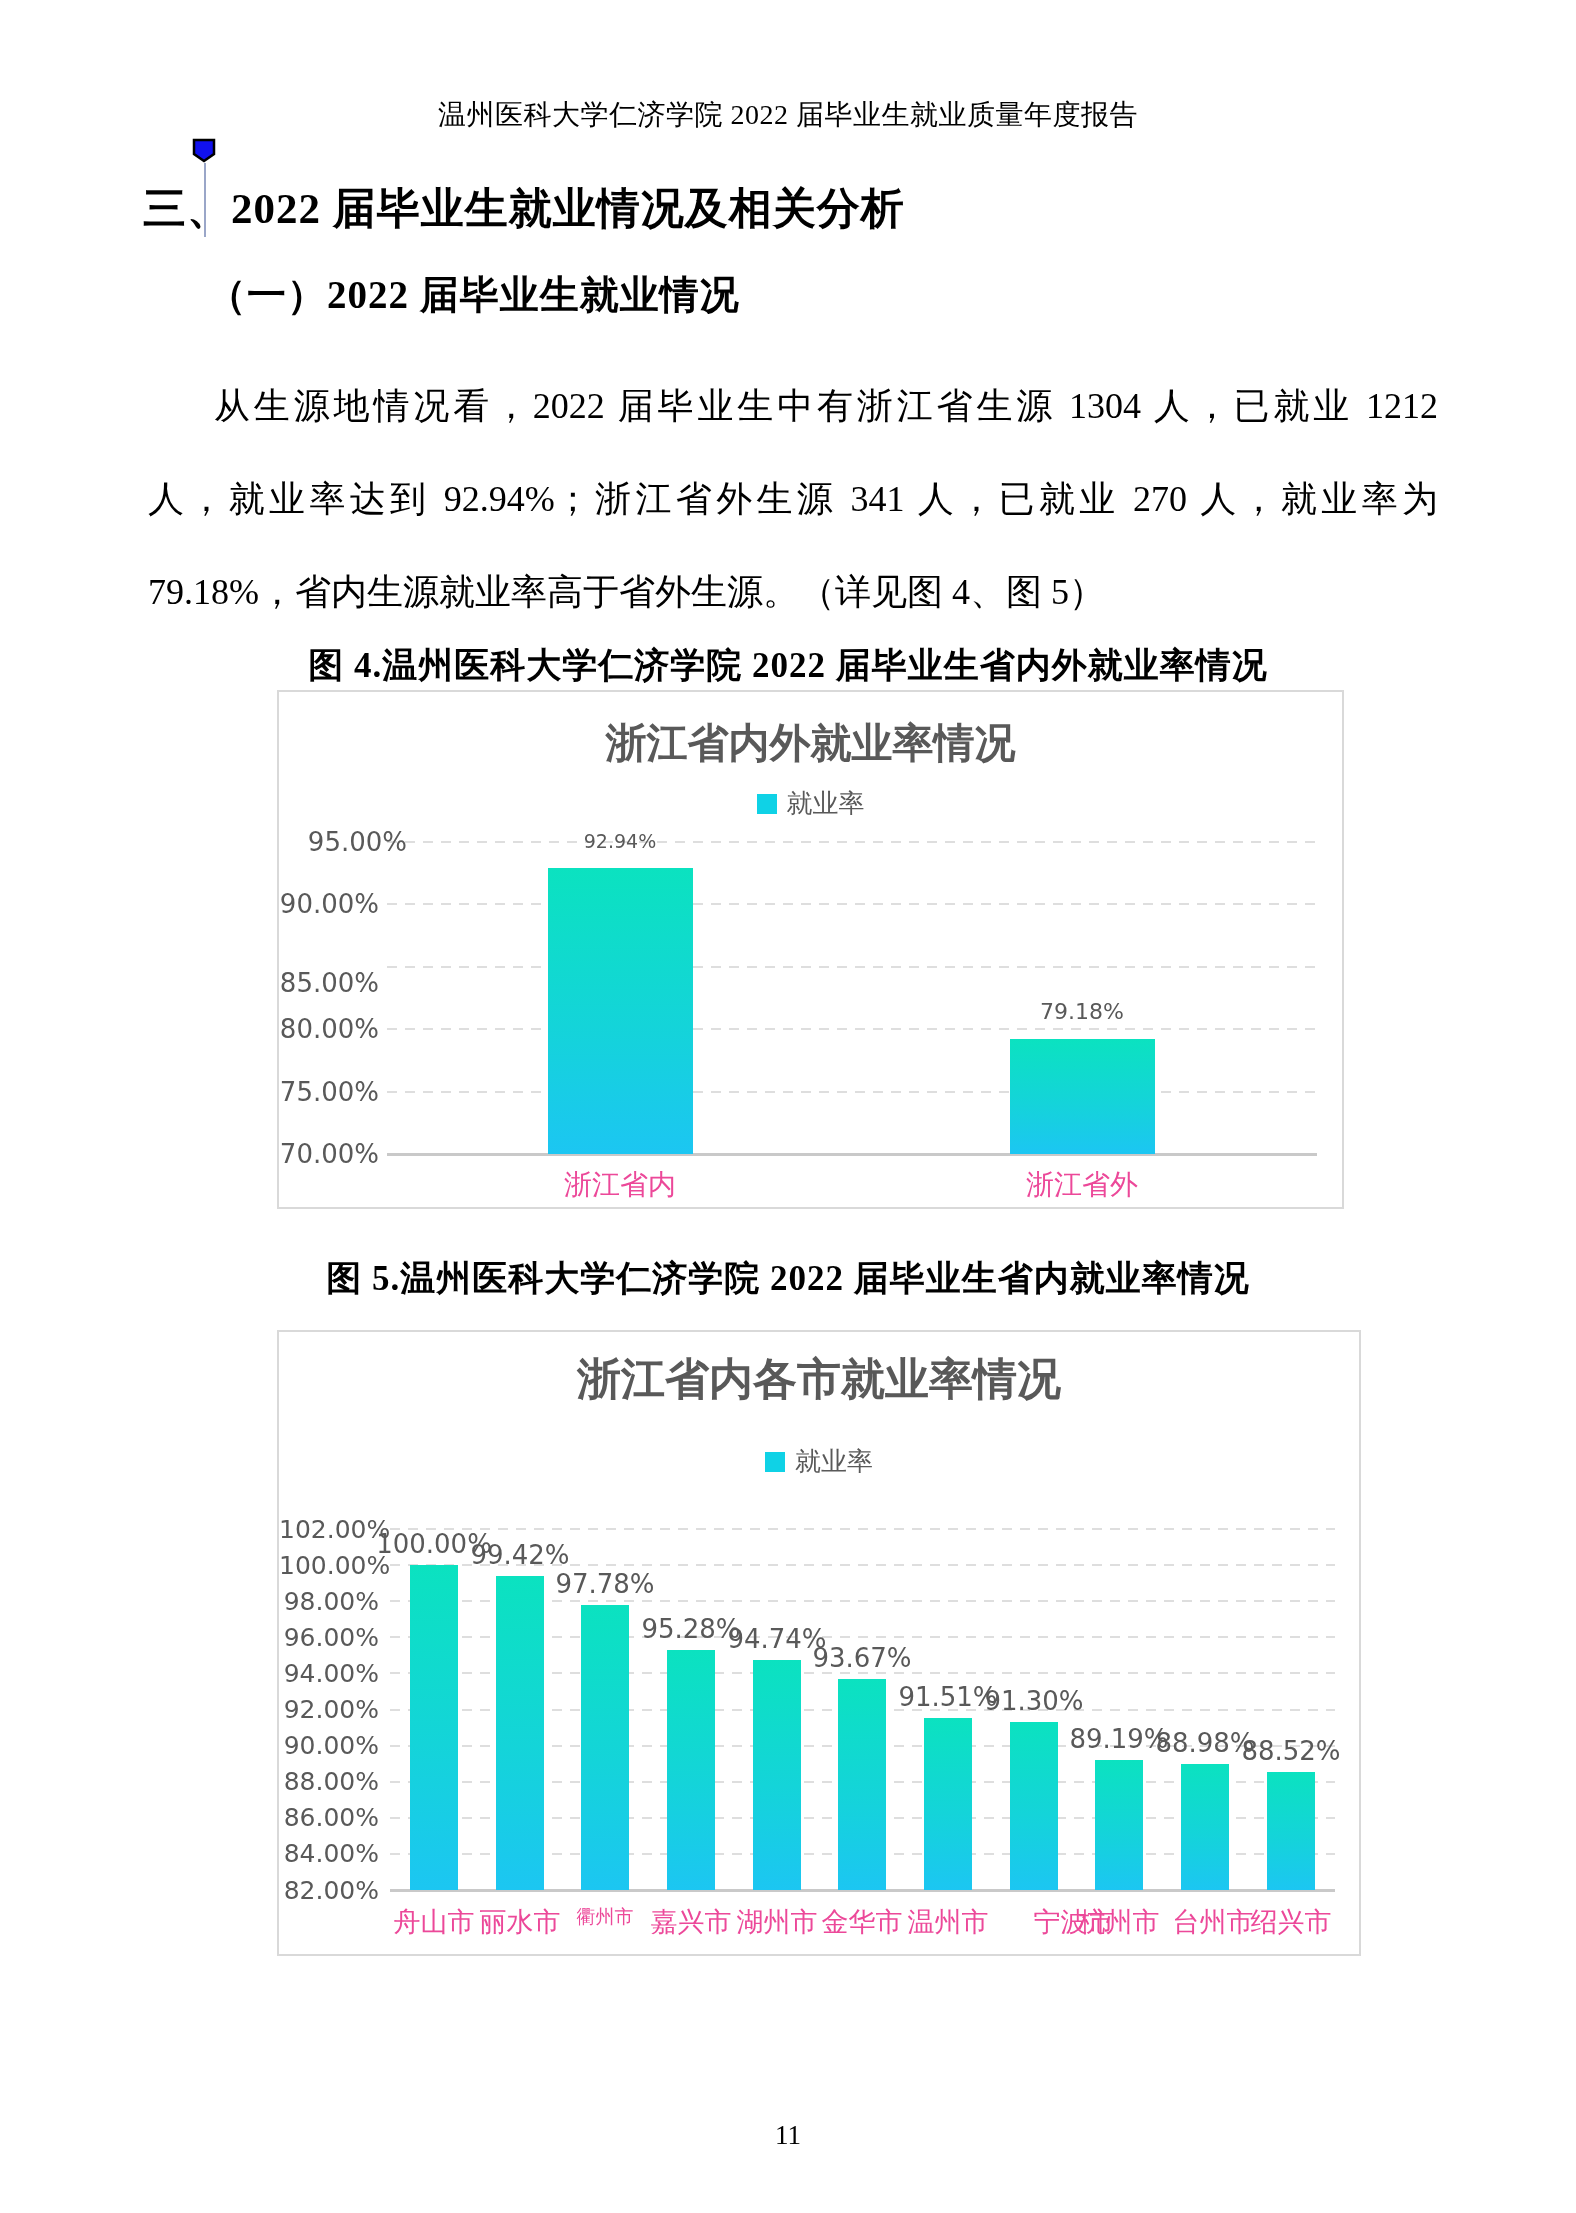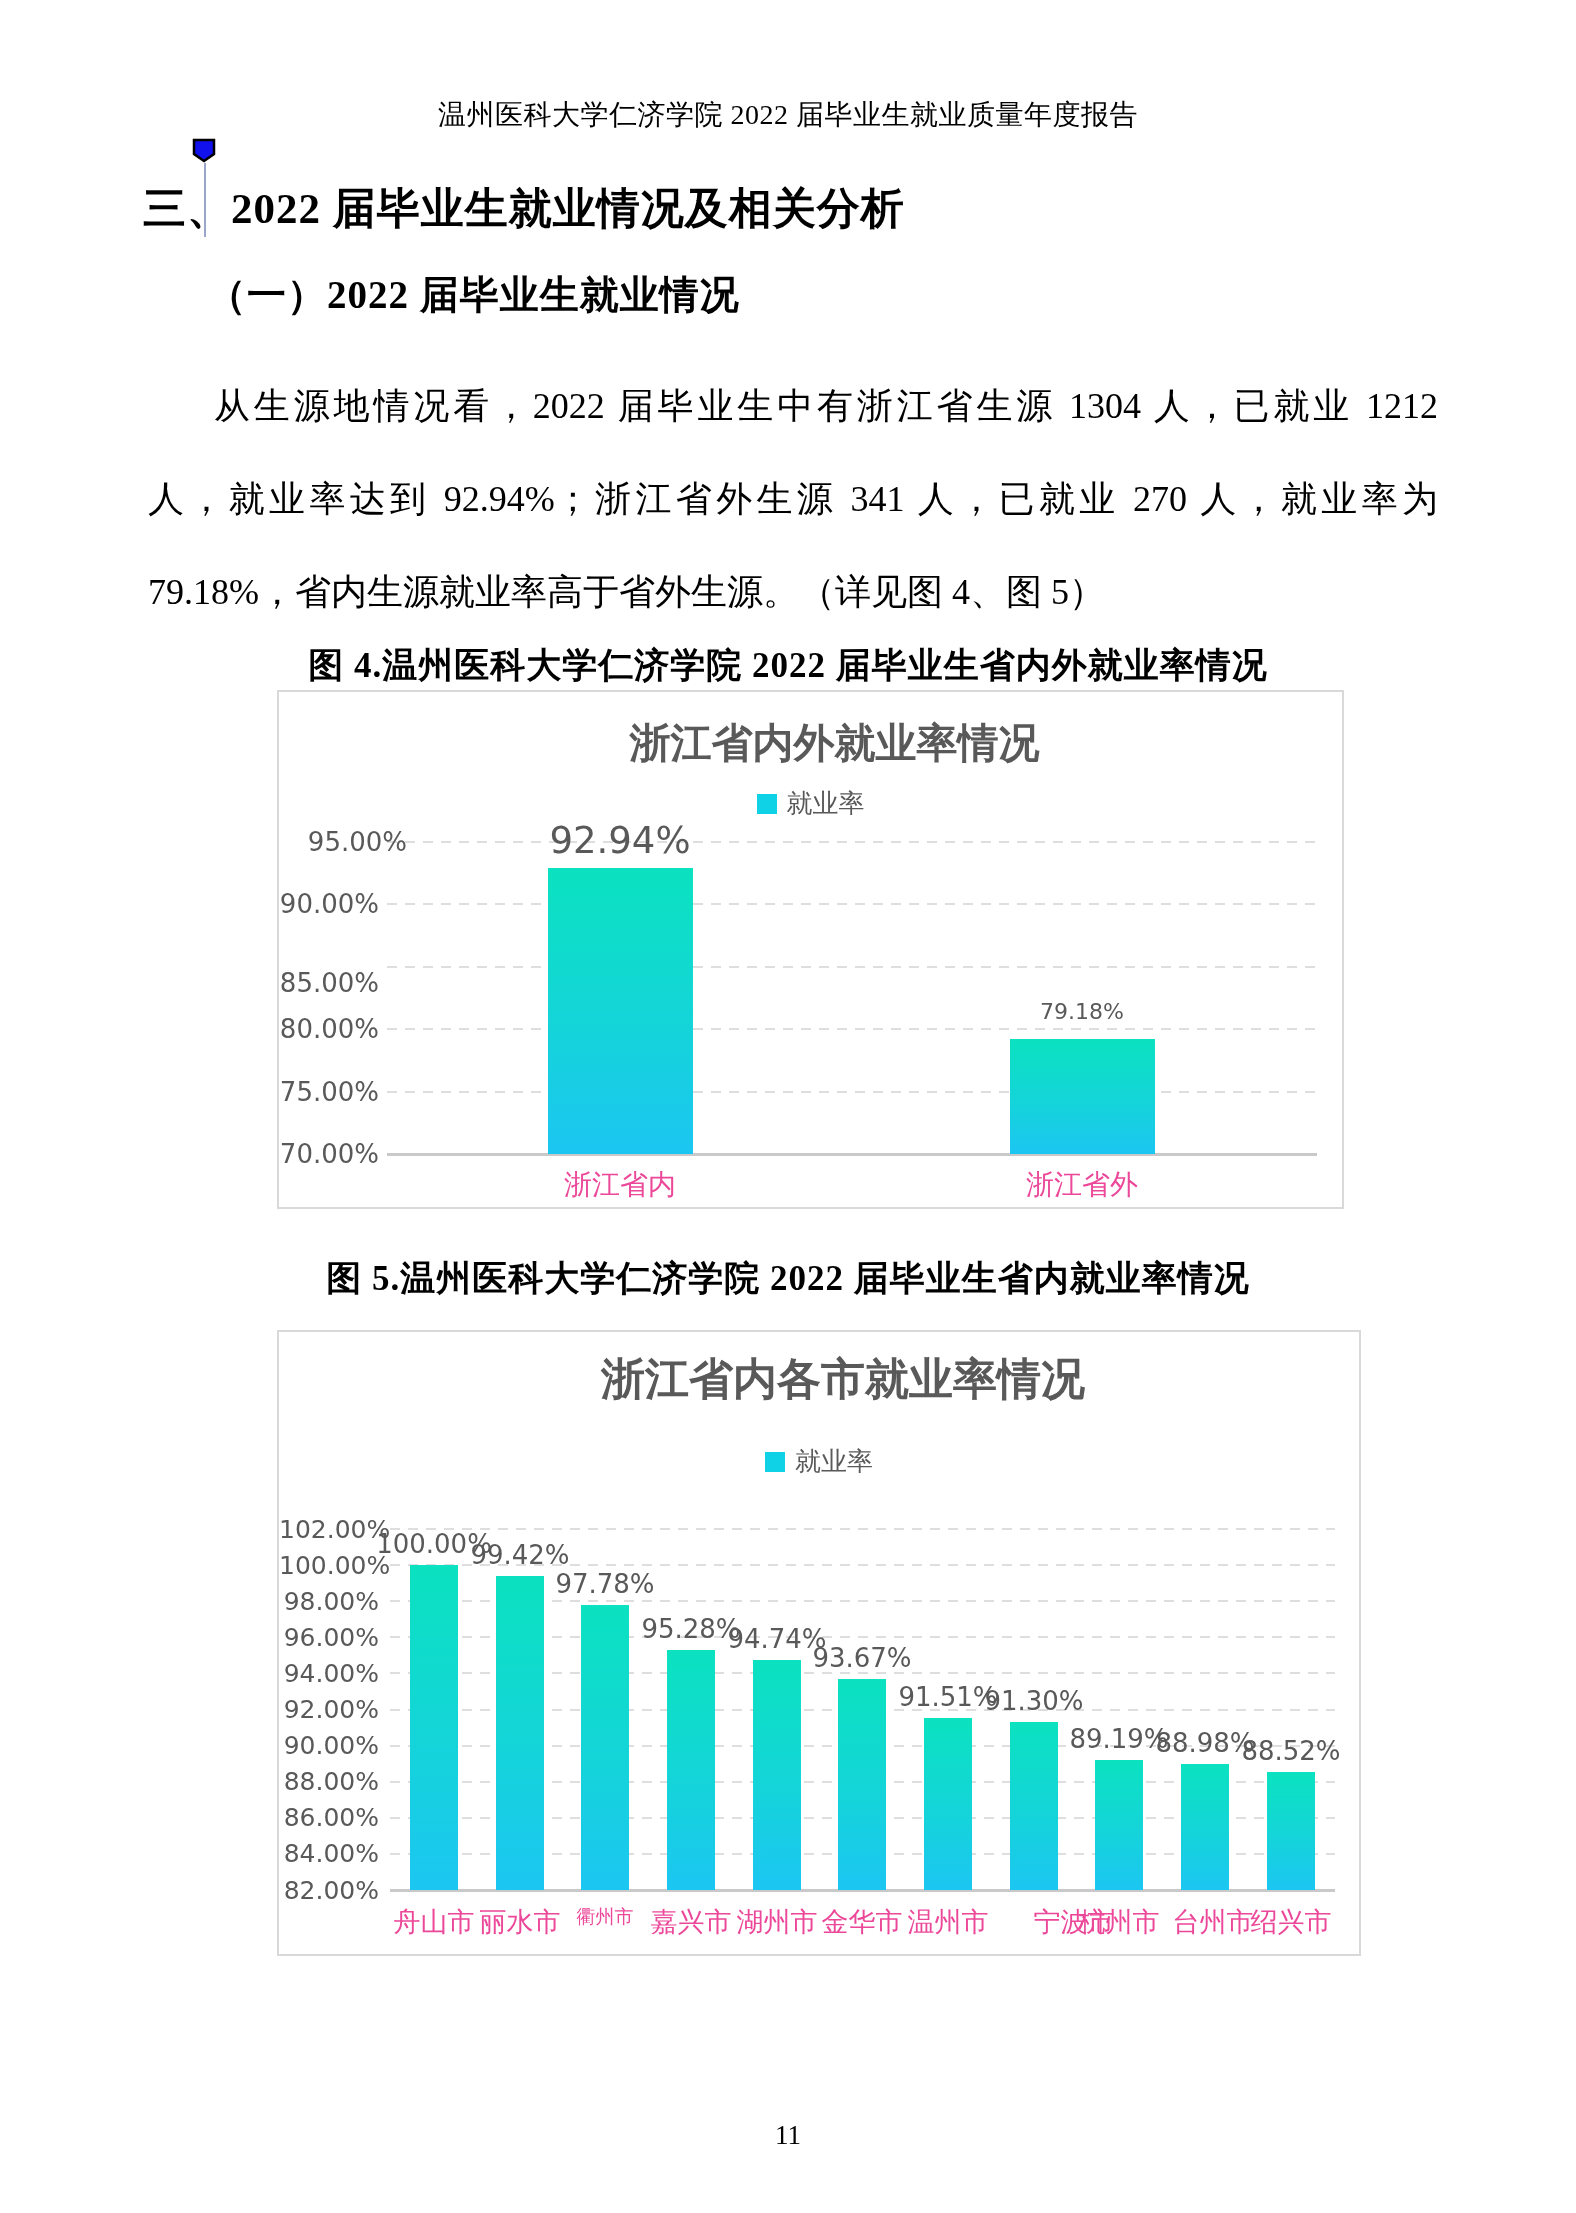--- a/index.html
+++ b/index.html
@@ -48,21 +48,21 @@
   .cap5{top:1255px;}
   .chart-panel{
     background:#ffffff;
     border:2px solid #d9d9d9;
     font-family:"DejaVu Sans","Liberation Sans",sans-serif;
   }
   #chart1{left:277px;top:690px;width:1063px;height:515px;}
   #chart2{left:277px;top:1330px;width:1080px;height:622px;}
   .chart-title{
     position:absolute;left:0;width:100%;
-    text-align:center;font-weight:bold;color:#595959;padding-left:24px;
+    text-align:center;font-weight:bold;color:#595959;
   }
   #chart1 .chart-title{top:24px;font-size:41px;}
   #chart2 .chart-title{top:18px;font-size:44px;}
   .legend-row{
     position:absolute;left:0;width:100%;
     display:flex;justify-content:center;align-items:center;gap:10px;
   }
   #chart1 .legend-row{top:94px;}
   #chart2 .legend-row{top:112px;}
   .legend-swatch{width:20px;height:20px;background:#0fd2e6;}
@@ -115,21 +115,21 @@
       <div class="ytick" style="left: 0px; width: 100px; top: 194.4px; height: 36px; line-height: 36px; font-size: 26px;">90.00%</div>
       <div class="gridline" style="left: 108px; width: 930px; top: 273.8px;"></div>
       <div class="ytick" style="left: 0px; width: 100px; top: 273px; height: 36px; line-height: 36px; font-size: 26px;">85.00%</div>
       <div class="gridline" style="left: 108px; width: 930px; top: 336.2px;"></div>
       <div class="ytick" style="left: 0px; width: 100px; top: 319.2px; height: 36px; line-height: 36px; font-size: 26px;">80.00%</div>
       <div class="gridline" style="left: 108px; width: 930px; top: 398.6px;"></div>
       <div class="ytick" style="left: 0px; width: 100px; top: 381.6px; height: 36px; line-height: 36px; font-size: 26px;">75.00%</div>
       <div class="axisline" style="left: 108px; width: 930px; top: 461px; background: rgb(201, 201, 201);"></div>
       <div class="ytick" style="left: 0px; width: 100px; top: 444px; height: 36px; line-height: 36px; font-size: 26px;">70.00%</div>
       <div class="bar" style="left: 268.5px; top: 175.709px; width: 145px; height: 286.291px; background: linear-gradient(rgb(11, 226, 192) 0%, rgb(20, 212, 217) 55%, rgb(28, 198, 242) 100%);"></div>
-      <div class="bar-label" style="left: 251px; width: 180px; top: 129.709px; height: 38px; line-height: 38px; font-size: 37px;">92.94%</div>
+      <div class="bar-label" style="left: 251px; width: 180px; top: 129.709px; height: 38px; line-height: 38px; font-size: 19px;">92.94%</div>
       <div class="cat-label" style="left: 251px; width: 180px; top: 474px; font-size: 28px;">浙江省内</div>
       <div class="bar" style="left: 730.5px; top: 347.434px; width: 145px; height: 114.566px; background: linear-gradient(rgb(11, 226, 192) 0%, rgb(20, 212, 217) 55%, rgb(28, 198, 242) 100%);"></div>
       <div class="bar-label" style="left: 713px; width: 180px; top: 301.434px; height: 38px; line-height: 38px; font-size: 22px;">79.18%</div>
       <div class="cat-label" style="left: 713px; width: 180px; top: 474px; font-size: 28px;">浙江省外</div>
     </div>
 
   <div class="abs fig-caption cap5">图 5.温州医科大学仁济学院 2022 届毕业生省内就业率情况</div>
 
   <div id="chart2" class="abs chart-panel">
     <div class="chart-title">浙江省内各市就业率情况</div>

